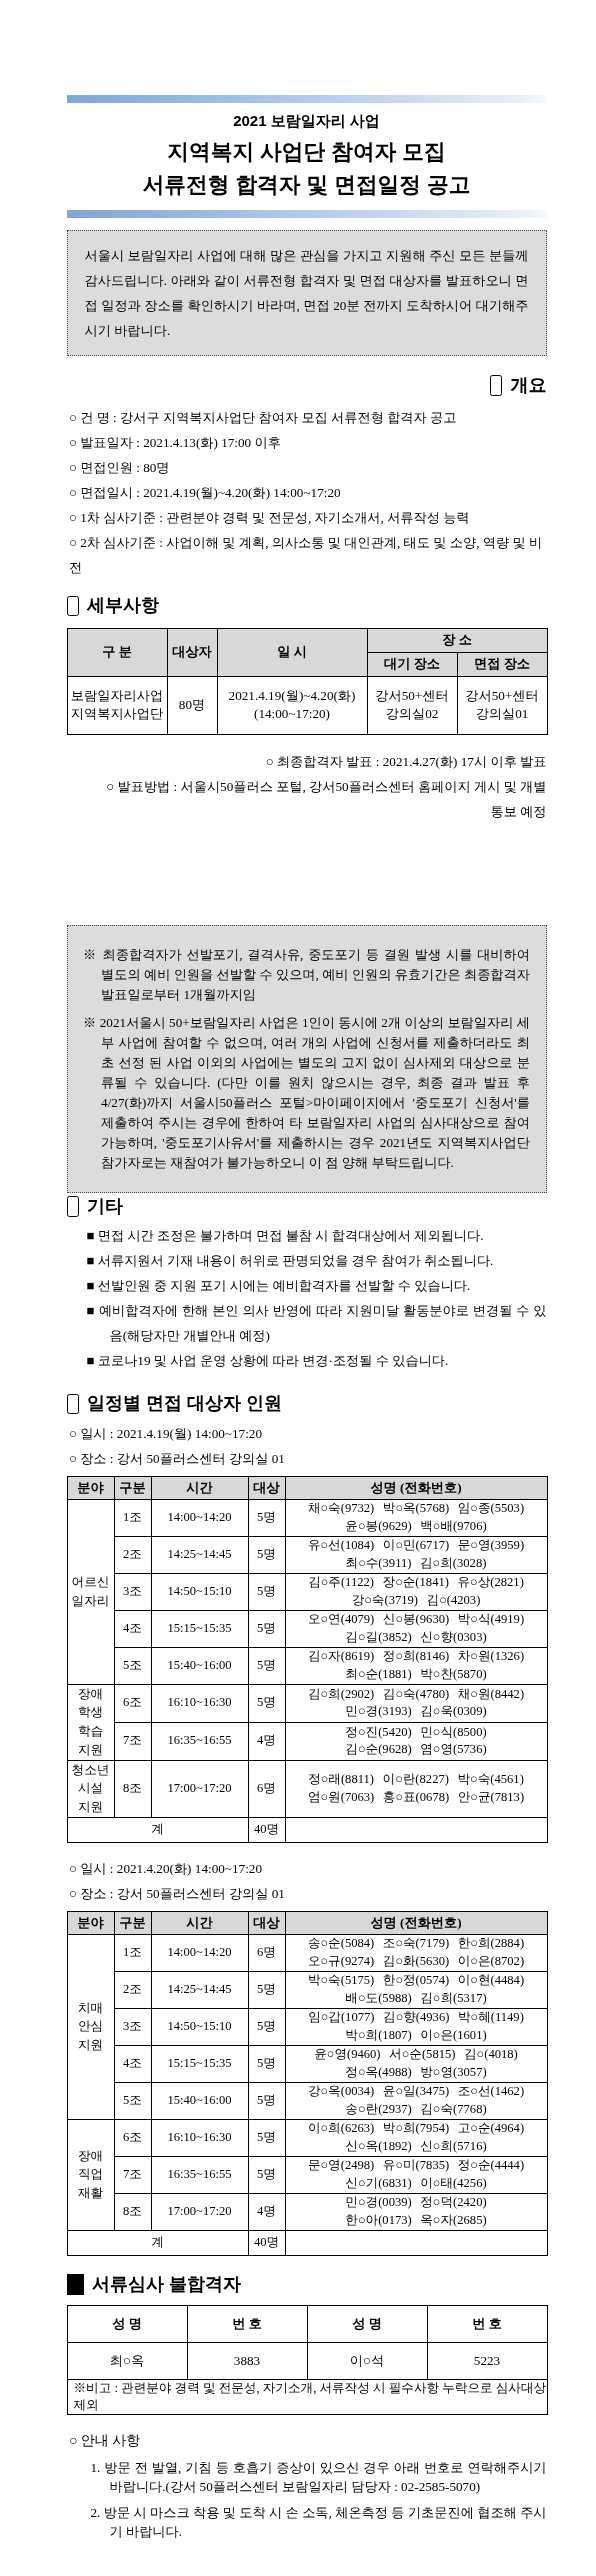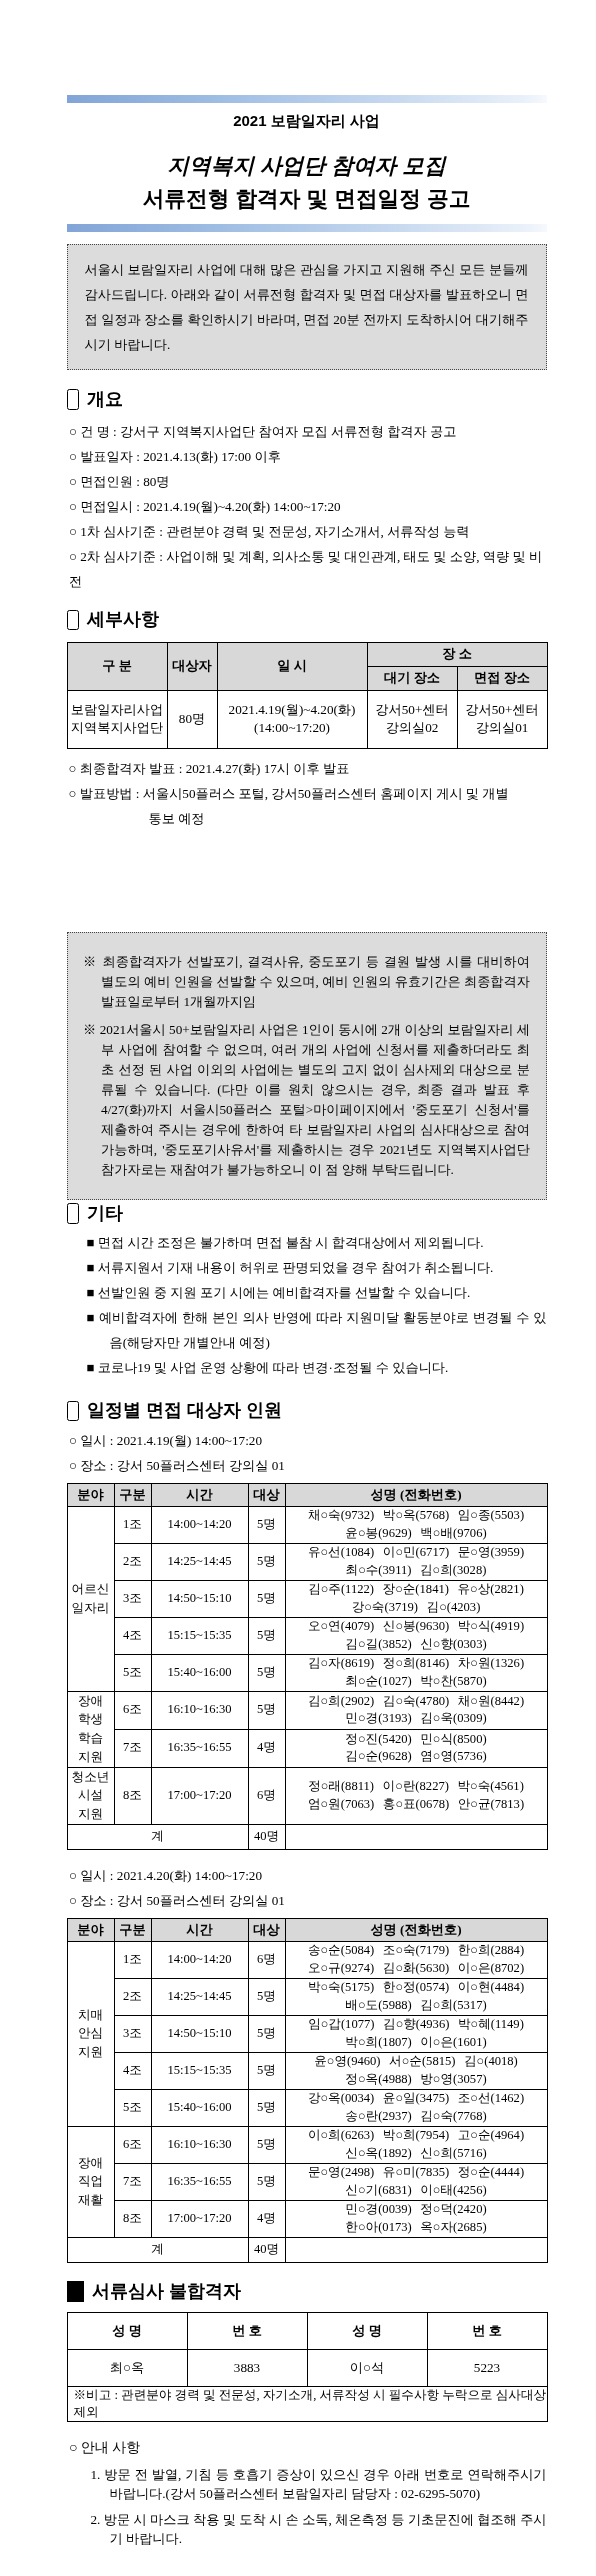--- a/index.html
+++ b/index.html
@@ -23,21 +23,21 @@
   .title-small {
     margin-top: 9.6px; text-align: center;
     font-family: "Liberation Sans", "DejaVu Sans", sans-serif;
     font-size: 15px; font-weight: bold; line-height: 18px;
   }
   .title-big {
     text-align: center;
     font-family: "Liberation Sans", "DejaVu Sans", sans-serif;
     font-size: 21.7px; font-weight: bold; line-height: 32.5px;
   }
-  .title-big.first { margin-top: 20px; font-style: italic; }
+  .title-big.first { margin-top: 6px; }
 
   .intro-box {
     margin-top: 12px; background: #dcdcdc; border: 1.2px dotted #444;
     padding: 12px 17px; font-size: 13.2px; line-height: 25px;
     text-align: justify;
   }
 
   .section-head {
     display: flex; align-items: center;
     font-family: "Liberation Sans", "DejaVu Sans", sans-serif;
@@ -45,38 +45,38 @@
   }
   .marker-outline {
     display: inline-block; width: 12px; height: 20.5px; flex: 0 0 12px;
     border: 1.8px solid #000; border-radius: 2.4px; margin-right: 8.4px;
   }
   .marker-filled {
     display: inline-block; width: 17px; height: 20.5px; flex: 0 0 17px;
     background: #000; margin-right: 8.4px;
   }
 
-  .sec-overview { margin-top: 19px; }
+  .sec-overview { margin-top: 19px; justify-content: flex-end; }
   .ov-list { margin-top: 8.4px; }
   .ov-item { font-size: 13.2px; line-height: 25px; padding-left: 2.4px; white-space: pre-line; }
 
   .sec-details { margin-top: 15.6px; }
 
   table { border-collapse: collapse; table-layout: fixed; width: 480px; }
   td, th { border: 0.6px solid #000; text-align: center; vertical-align: middle; }
 
   .detail-table { margin-top: 10.8px; border: 1.2px solid #000; border-bottom-width: 1.8px; }
   .detail-table th {
     background: #d8d8d8; font-size: 13.2px; font-weight: bold; height: 24px;
   }
   .detail-table td { font-size: 13.2px; white-space: pre-line; line-height: 18.7px; height: 58px; }
   .c-d1 { width: 100px; } .c-d2 { width: 50px; } .c-d3 { width: 150px; }
   .c-d4 { width: 90px; } .c-d5 { width: 90px; }
 
-  .detail-notes { margin-top: 7px; }
+  .detail-notes { margin-top: 14px; text-align: right; }
   .detail-note {
     font-size: 13.2px; line-height: 25px; white-space: pre-line;
     padding-left: 82px; text-indent: -80px;
   }
 
   .caution-box {
     margin-top: 101px; background: #dcdcdc; border: 1.2px dotted #444;
     padding: 19px 15.6px; font-size: 13.2px; line-height: 20px; text-align: justify;
   }
   .caution-box p { padding-left: 18px; text-indent: -18px; }
@@ -262,21 +262,21 @@
         <td>15:15~15:35</td>
         <td>5명</td>
         <td class="names">오○연(4079)  신○봉(9630)  박○식(4919)
 김○길(3852)  신○향(0303)</td>
       </tr>
       <tr>
         <td>5조</td>
         <td>15:40~16:00</td>
         <td>5명</td>
         <td class="names">김○자(8619)  정○희(8146)  차○원(1326)
-최○순(1027)  박○찬(5870)</td>
+최○순(1881)  박○찬(5870)</td>
       </tr>
       <tr class="grp-start">
         <td class="field" rowspan="2">장애
 학생
 학습
 지원</td>
         <td>6조</td>
         <td>16:10~16:30</td>
         <td>5명</td>
         <td class="names">김○희(2902)  김○숙(4780)  채○원(8442)
@@ -425,21 +425,21 @@
       </tr>
       <tr>
         <td class="note-cell" colspan="4">※비고 : 관련분야 경력 및 전문성, 자기소개, 서류작성 시 필수사항 누락으로 심사대상 제외</td>
       </tr>
     </tbody>
       </table>
 
     <div class="sec-guide">
       <div class="guide-head">○  안내 사항</div>
       <div class="guide-list">
-        <div class="guide-item">1. 방문 전 발열, 기침 등 호흡기 증상이 있으신 경우 아래 번호로 연락해주시기 바랍니다.(강서 50플러스센터 보람일자리 담당자 : 02-6295-5070)</div>
+        <div class="guide-item">1. 방문 전 발열, 기침 등 호흡기 증상이 있으신 경우 아래 번호로 연락해주시기 바랍니다.(강서 50플러스센터 보람일자리 담당자 : 02-2585-5070)</div>
         <div class="guide-item">2. 방문 시 마스크 착용 및 도착 시 손 소독, 체온측정 등 기초문진에 협조해 주시기 바랍니다.</div>
 
       </div>
     </div>
 
   </div>
 </div>
 
 
 </body></html>

